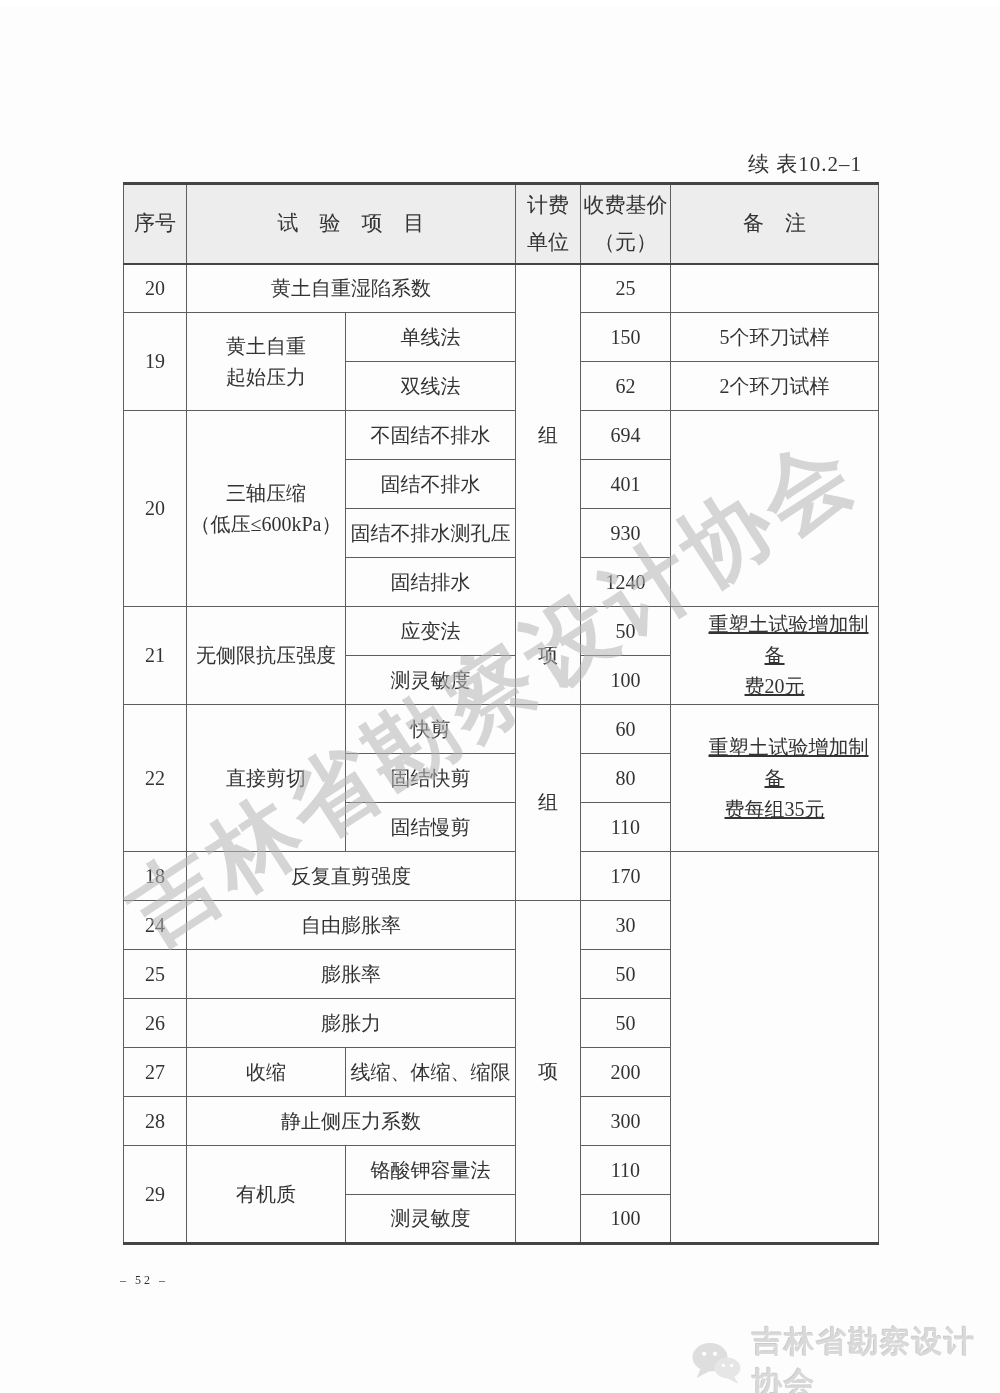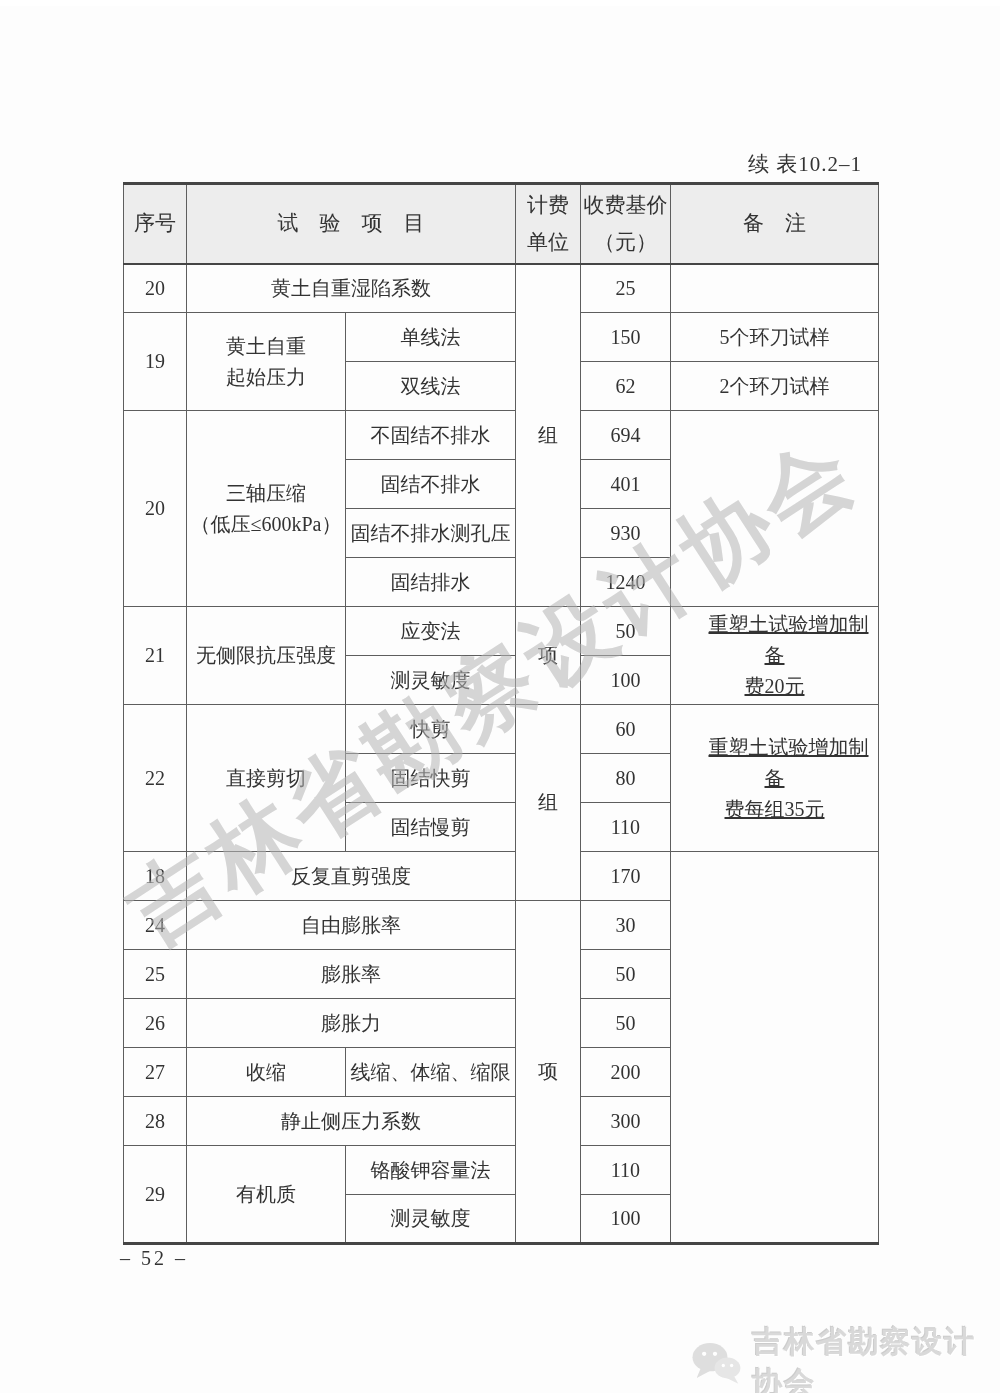--- a/index.html
+++ b/index.html
@@ -42,22 +42,22 @@
     text-align:left; padding:2px 2px; text-indent:1.4em;
     font-size:19px; line-height:2.15;text-decoration:underline;
   }
   .watermark{
     position:absolute; left:138px; top:856px; z-index:5;
     font-size:88px; color:var(--watermark); opacity:.55; letter-spacing:6px;
     transform:rotate(-33deg); transform-origin:0 50%;
     white-space:nowrap; pointer-events:none; font-weight:bold;
   }
   .pagenum{
-    position:absolute; left:120px; top:1241px;
-    font-size:20px; letter-spacing:3px; white-space:pre;
+    position:absolute; left:120px; top:1267px;
+    font-size:12px; letter-spacing:3px; white-space:pre;
   }
   .footer-brand{
     position:absolute; left:690px; top:1316px;
     display:flex; align-items:center; gap:9px;
   }
   .brand-text{
     font-size:30px; color:var(--brand); letter-spacing:2px; font-weight:bold;
     text-shadow:1px 1px 0 #ffffff, -1px -1px 0 #cccccc;
     font-family:"Liberation Sans","DejaVu Sans",sans-serif;
   }

